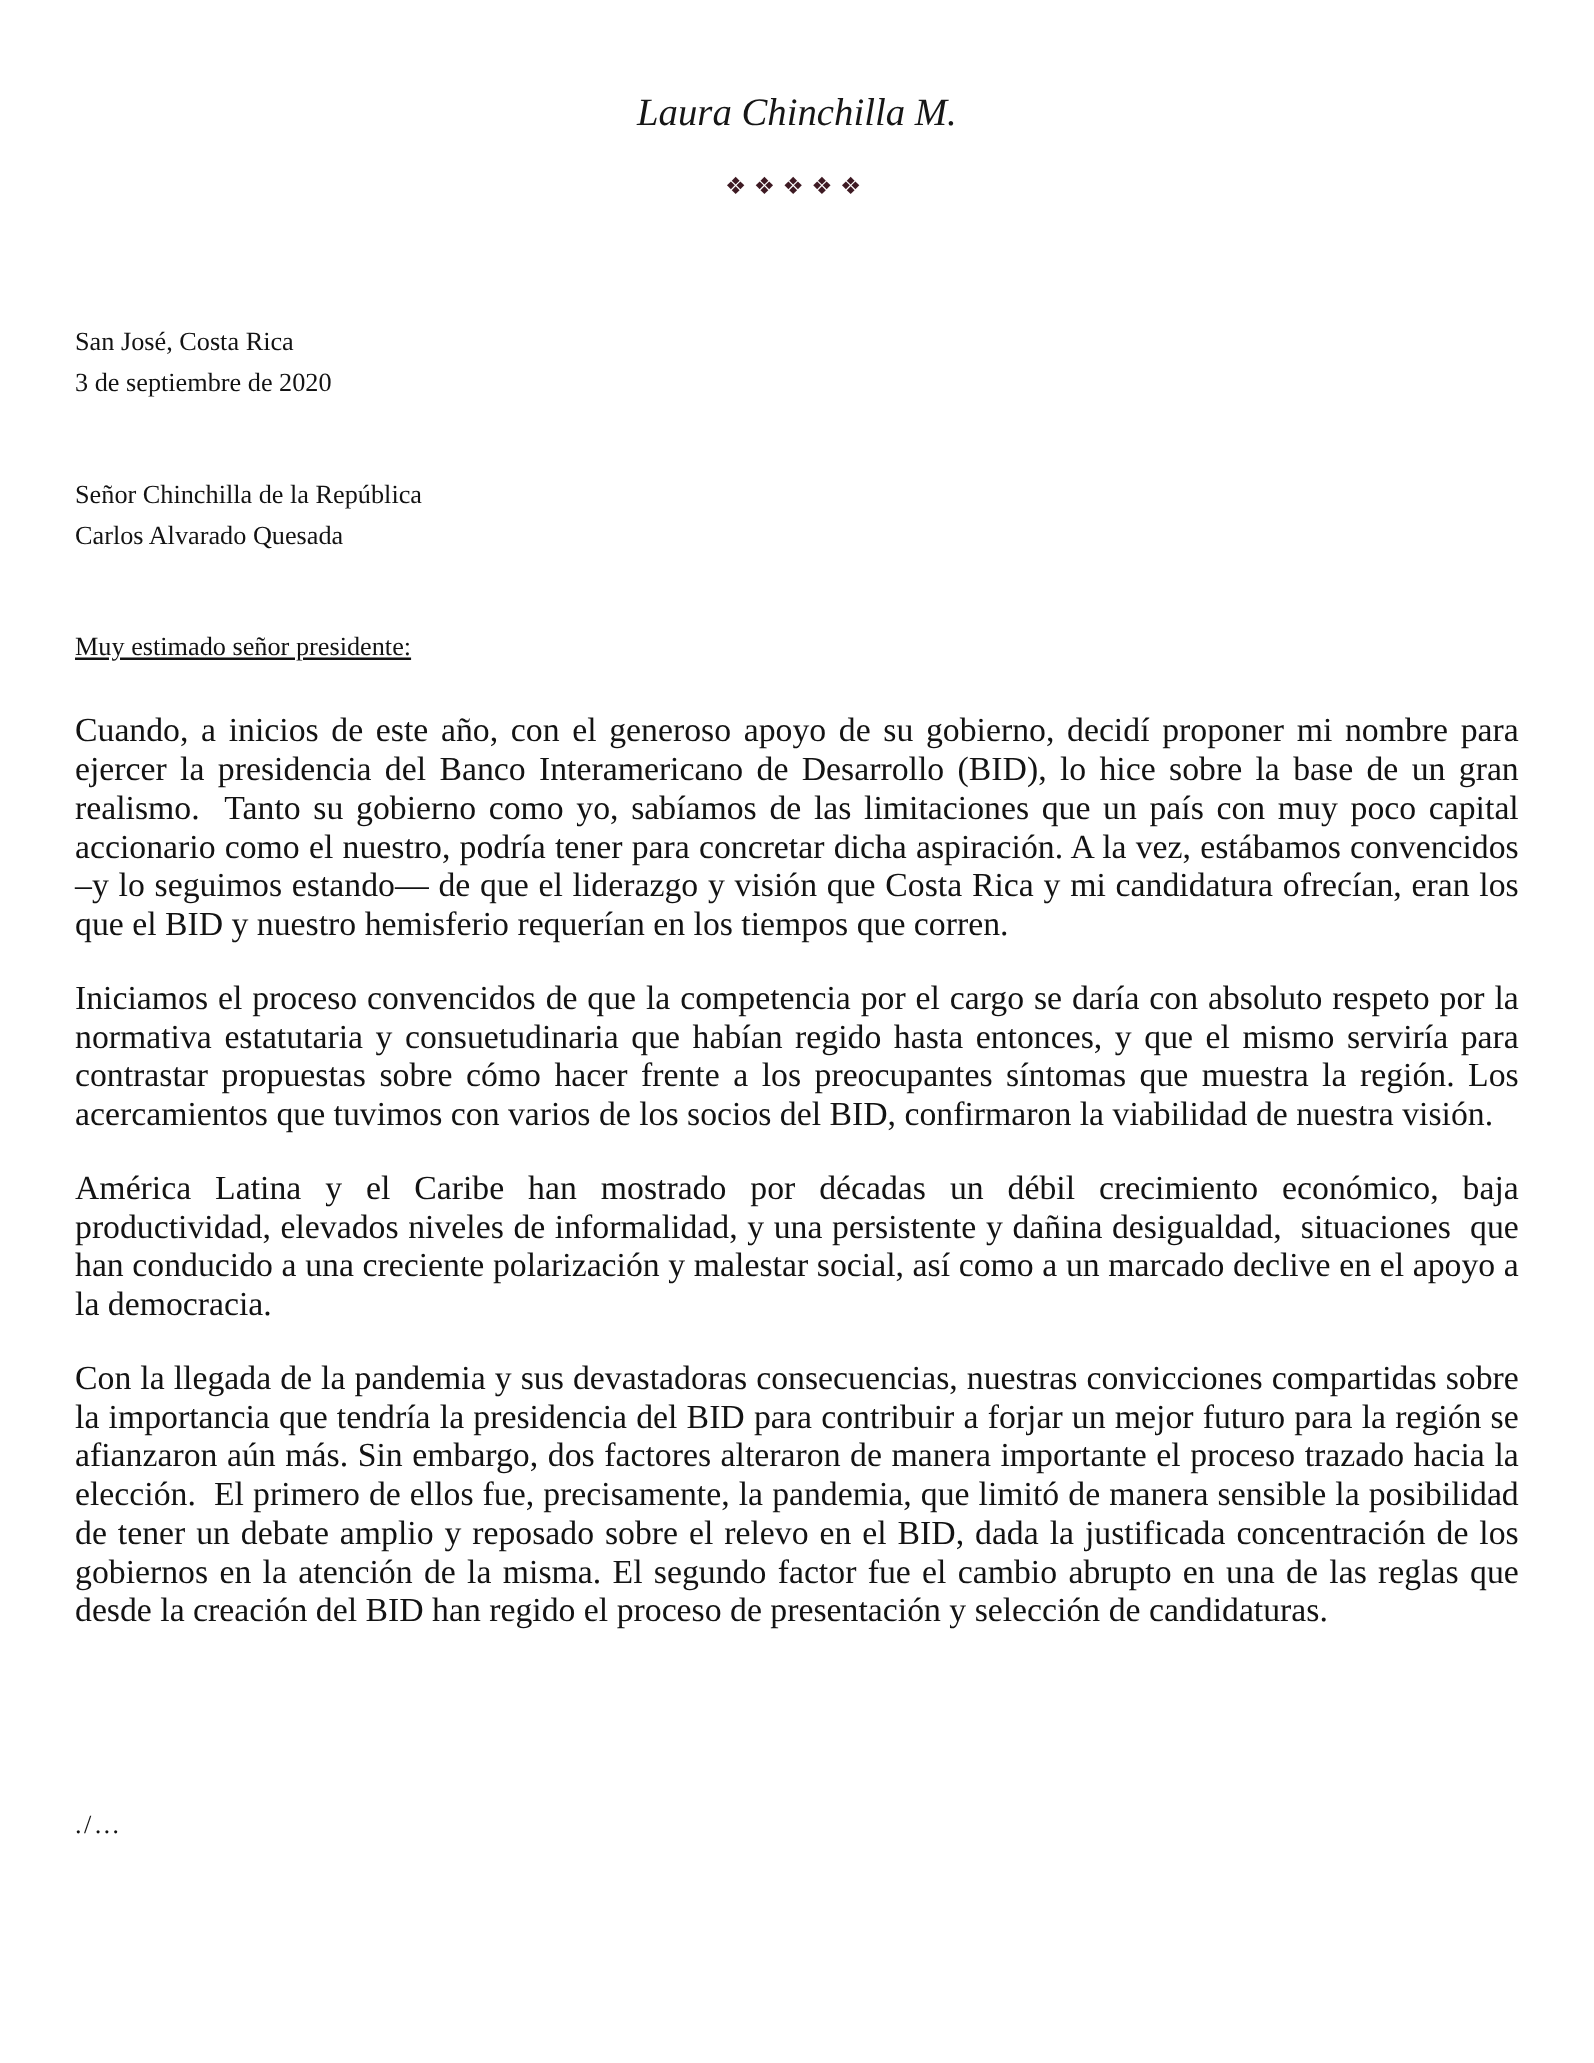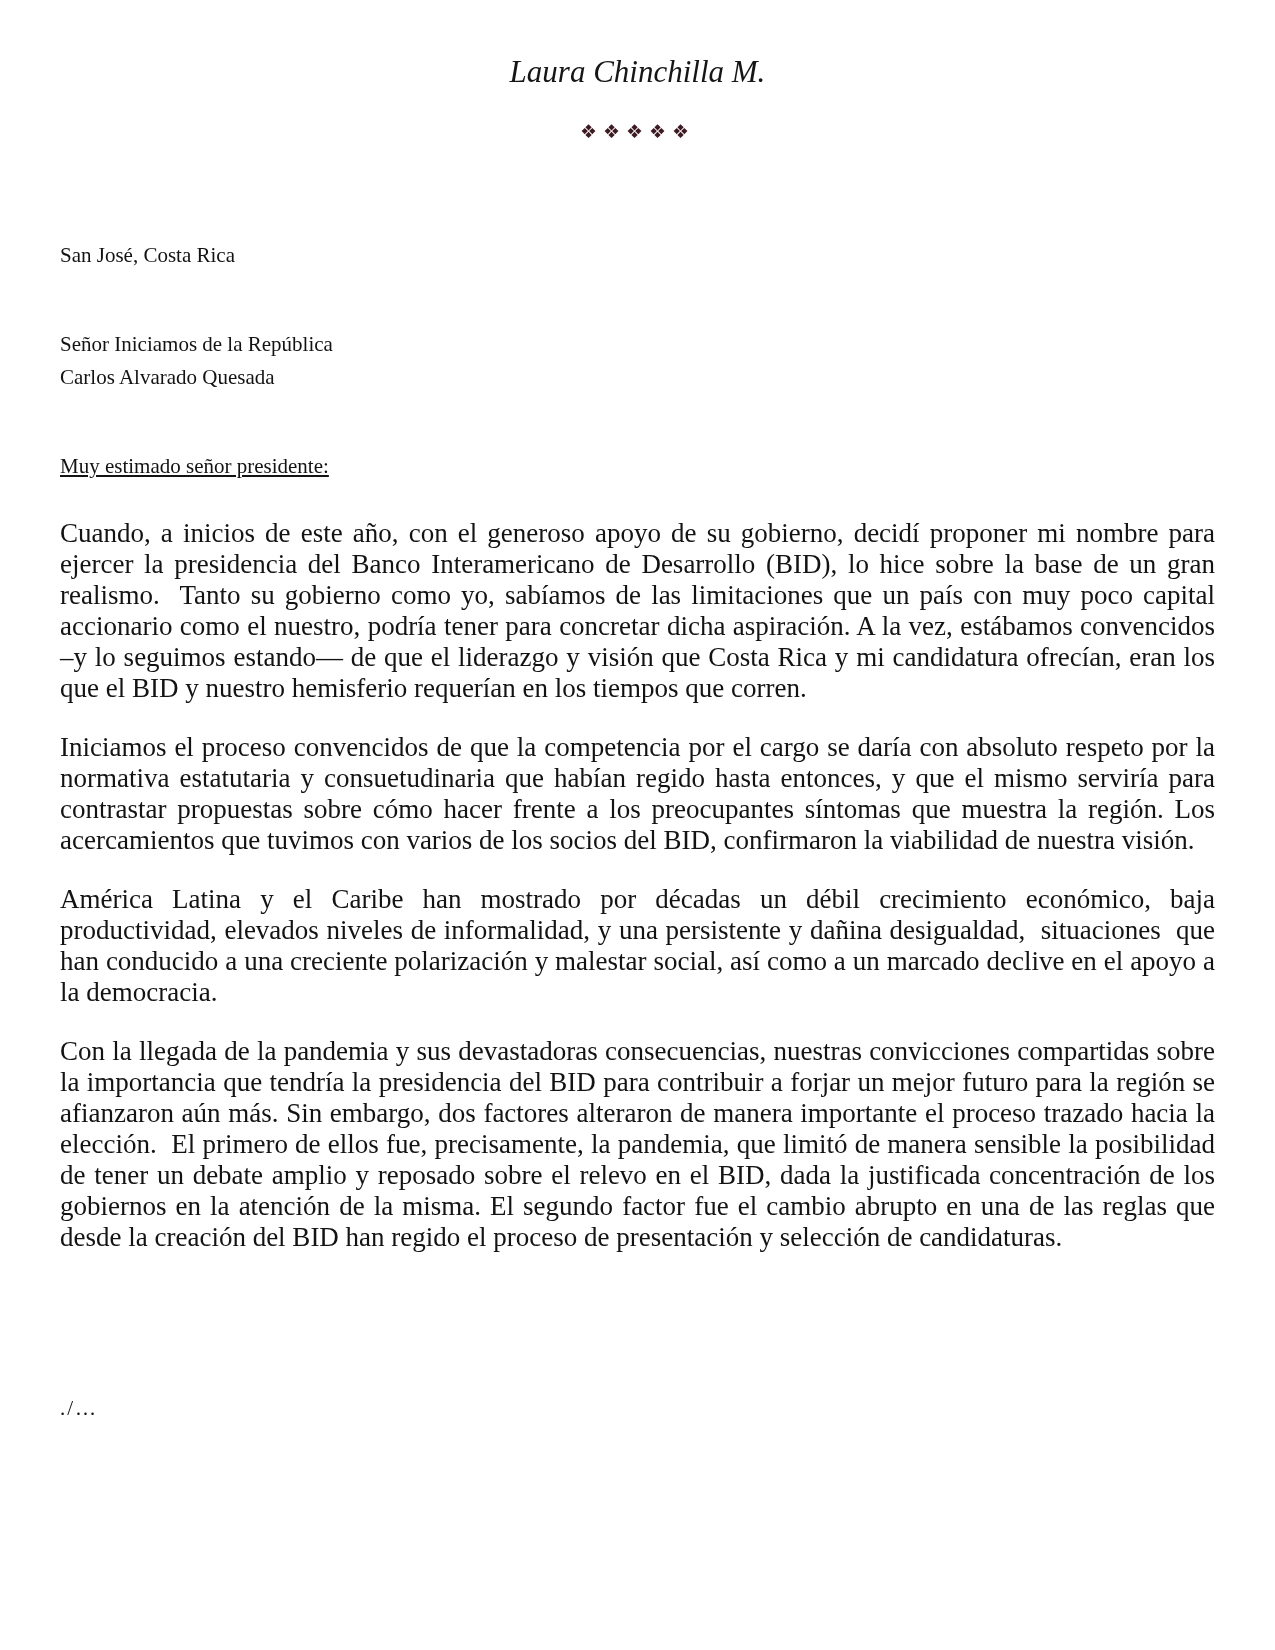--- a/index.html
+++ b/index.html
@@ -11,21 +11,21 @@
     position: relative;
     width: 1275px;
     height: 1650px;
     margin: 0 auto;
     background: #ffffff;
     font-family: "Liberation Serif", serif;
     color: #131313;
     overflow: hidden;
   }
   .letterhead {
-    padding-top: 54px;
+    padding-top: 72px;
     text-align: center;
   }
   .author-name {
     font-size: 31px;
     font-style: italic;
     line-height: 36px;
     color: #161616;
   }
   .ornament-row {
     margin-top: 30px;
@@ -82,24 +82,25 @@
     <div class="author-name">Laura Chinchilla M.</div>
     <div class="ornament-row">
       <span class="ornament" style="color: rgb(62, 26, 35);">❖❖❖❖❖</span>
     </div>
   </div>
 
   <div class="content">
 
     <div class="meta-block">
       <div>San José, Costa Rica</div>
+      <div>3 de septiembre de 2020</div>
     </div>
 
     <div class="recipient-block">
-      <div>Señor Iniciamos de la República</div>
+      <div>Señor Chinchilla de la República</div>
       <div>Carlos Alvarado Quesada</div>
     </div>
 
     <div class="salutation">Muy estimado señor presidente:</div>
 
     <div class="body-text">
       <p>Cuando, a inicios de este año, con el generoso apoyo de su gobierno, decidí proponer mi nombre para ejercer la presidencia del Banco Interamericano de Desarrollo (BID), lo hice sobre la base de un gran realismo.  Tanto su gobierno como yo, sabíamos de las limitaciones que un país con muy poco capital accionario como el nuestro, podría tener para concretar dicha aspiración. A la vez, estábamos convencidos –y lo seguimos estando— de que el liderazgo y visión que Costa Rica y mi candidatura ofrecían, eran los que el BID y nuestro hemisferio requerían en los tiempos que corren.</p>
       <p>Iniciamos el proceso convencidos de que la competencia por el cargo se daría con absoluto respeto por la normativa estatutaria y consuetudinaria que habían regido hasta entonces, y que el mismo serviría para contrastar propuestas sobre cómo hacer frente a los preocupantes síntomas que muestra la región. Los acercamientos que tuvimos con varios de los socios del BID, confirmaron la viabilidad de nuestra visión.</p>
       <p>América Latina y el Caribe han mostrado por décadas un débil crecimiento económico, baja productividad, elevados niveles de informalidad, y una persistente y dañina desigualdad,  situaciones  que han conducido a una creciente polarización y malestar social, así como a un marcado declive en el apoyo a la democracia.</p>
       <p>Con la llegada de la pandemia y sus devastadoras consecuencias, nuestras convicciones compartidas sobre la importancia que tendría la presidencia del BID para contribuir a forjar un mejor futuro para la región se afianzaron aún más. Sin embargo, dos factores alteraron de manera importante el proceso trazado hacia la elección.  El primero de ellos fue, precisamente, la pandemia, que limitó de manera sensible la posibilidad de tener un debate amplio y reposado sobre el relevo en el BID, dada la justificada concentración de los gobiernos en la atención de la misma. El segundo factor fue el cambio abrupto en una de las reglas que desde la creación del BID han regido el proceso de presentación y selección de candidaturas.</p>

